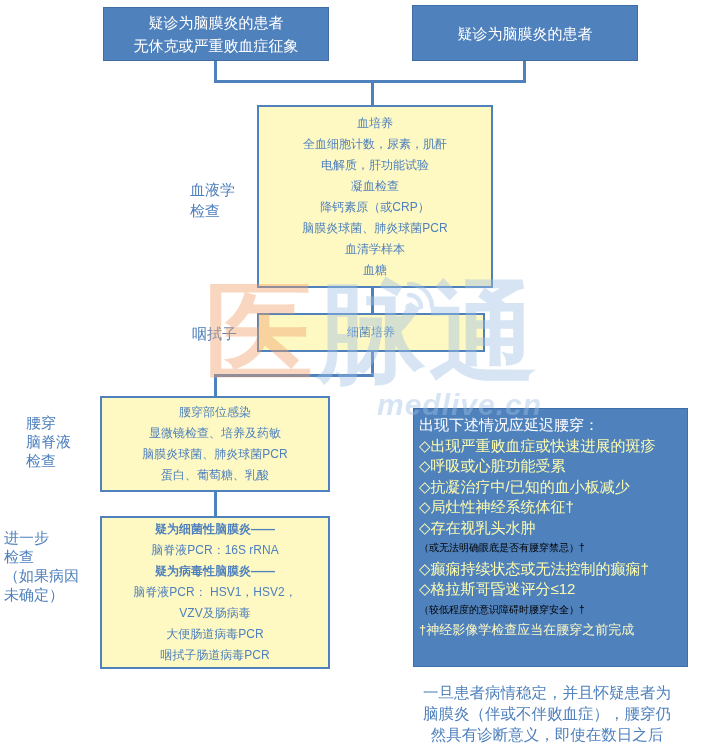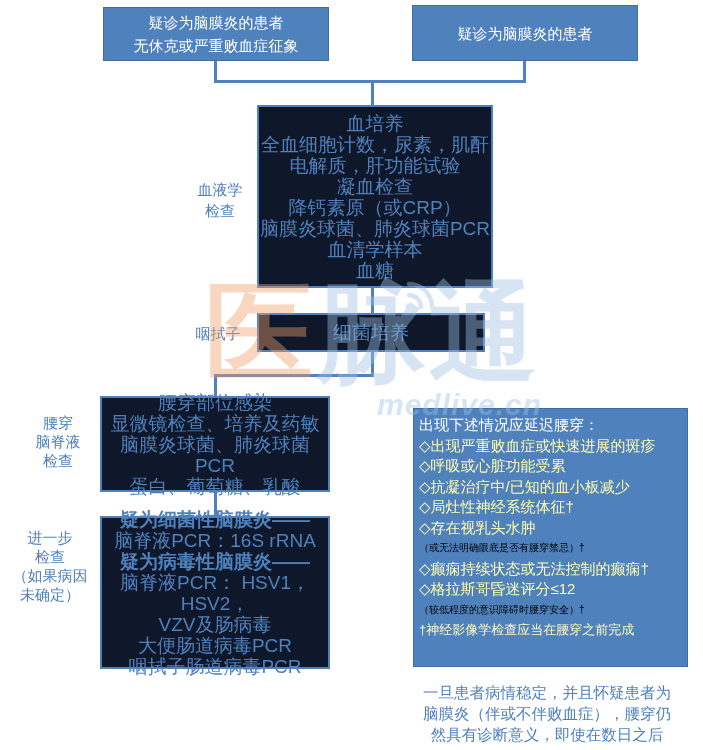--- a/index.html
+++ b/index.html
@@ -10,29 +10,28 @@
   
   .conn{position:absolute;background:#4f81bd;}
   
   .node-filled{
     position:absolute;background:#4f81bd;border:1px solid #3e6ea5;
     color:#ffffff;display:flex;flex-direction:column;justify-content:center;
     text-align:center;font-size:15px;line-height:23px;box-sizing:border-box;
   }
   
   .node-outline{
-    position:absolute;background:#0f172a;border:2px solid #4f81bd;
+    position:absolute;background:#fef9c3;border:2px solid #4f81bd;
     color:#4f81bd;display:flex;flex-direction:column;justify-content:center;
-    text-align:center;font-size:19px;line-height:21px;box-sizing:border-box;
+    text-align:center;font-size:12px;line-height:21px;box-sizing:border-box;
   }
   .node-outline .bold{font-weight:bold;}
   
   .side-label{
     position:absolute;color:#4f81bd;font-size:15px;line-height:20px;
-    text-align:center;
   }
   
   .delay-box{
     position:absolute;left:413px;top:408px;width:275px;height:259px;
     background:#4f81bd;border:1px solid #3e6ea5;box-sizing:border-box;
     padding:6px 4px 0 5px;font-size:15px;line-height:20.5px;color:#fdfcae;
   }
   .delay-box .header{color:#ffffff;}
   .delay-box .item{color:#fdfcae;}
   .delay-box .sub{color:#000000;font-size:10px;}

